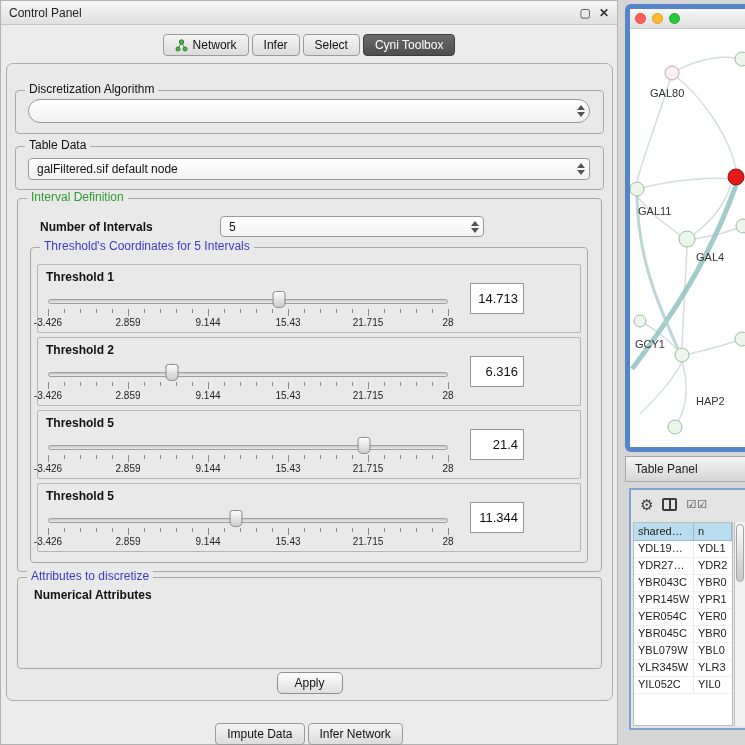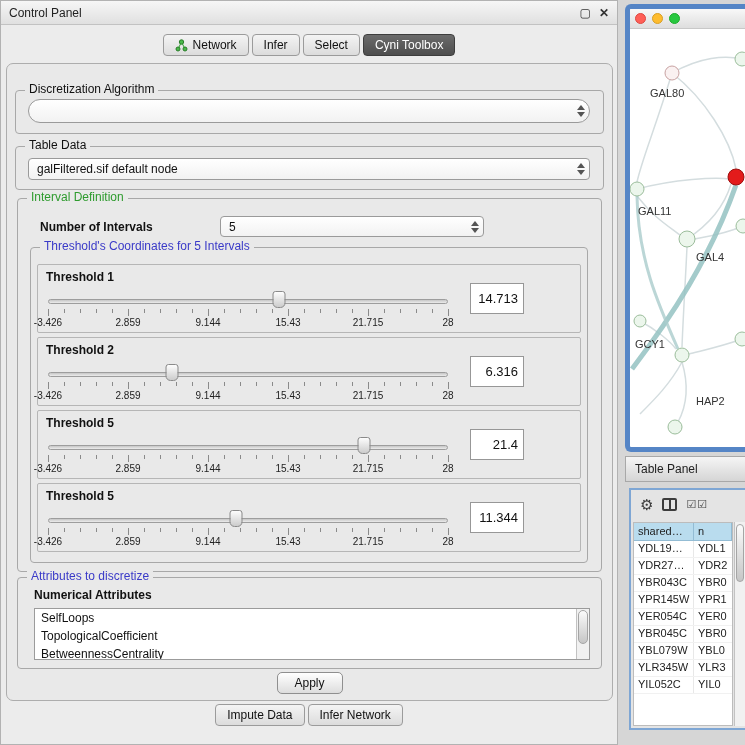--- a/index.html
+++ b/index.html
@@ -11,21 +11,21 @@
   .control-window { position:absolute; left:0; top:0; width:618px; height:745px;
     background:#ececec; border:1px solid #b2b2b2; }
   .titlebar { height:24px; background:linear-gradient(#f6f6f6,#e0e0e0);
     border-bottom:1px solid #c2c2c2; display:flex; align-items:center; padding:0 8px; }
   .wtitle { font-size:12px; color:#222; }
   .win-icons { margin-left:auto; display:flex; gap:8px; align-items:center; }
   .win-icons span { font-size:12px; color:#333; cursor:default; line-height:1; }
 
   .tabs-row { position:absolute; left:0; right:0; display:flex; justify-content:center; gap:3px; }
   .tabs-row.top { top:33px; }
-  .tabs-row.bottom { top:703px;text-align:center; }
+  .tabs-row.bottom { top:722px;text-align:center; }
   .tab { font-size:12px; color:#111; padding:3px 11px; border:1px solid #9b9b9b;
     border-radius:4px; background:linear-gradient(#f4f4f4,#dcdcdc);
     display:flex; align-items:center; gap:5px; white-space:nowrap; cursor:default; }
   .tab.active { background:linear-gradient(#6b6b6b,#4e4e4e); color:#fff; border-color:#3d3d3d; }
 
   .main-panel { position:absolute; left:5px; top:62px; width:607px; height:638px;
     border:1px solid #adadad; border-radius:7px; background:#e9e9e9; }
 
   .group { position:absolute; border:1px solid #a8a8a8; border-radius:4px; }
   .group-title { position:absolute; top:-9px; left:9px; background:#e9e9e9;
@@ -385,30 +385,20 @@
                 </div>
             </div>
             <input class="value-field" readonly="" value="11.344" style="">
           </div>
         </div>
       </div>
 
       <div class="group g-attrs">
         <span class="group-title blue">Attributes to discretize</span>
         <div class="attrs-heading">Numerical Attributes</div>
-        <div class="listbox">
-          <div id="attr-items">
-              <div class="list-item">SelfLoops</div>
-              <div class="list-item">TopologicalCoefficient</div>
-              <div class="list-item">BetweennessCentrality</div>
-            </div>
-          <div class="vscroll">
-            <div class="vthumb"></div>
-          </div>
-        </div>
       </div>
 
       <button class="apply">Apply</button>
     </div>
 
     <div class="tabs-row bottom">
       <div class="tab">
         <span>Impute Data</span>
       </div>
       <div class="tab">

